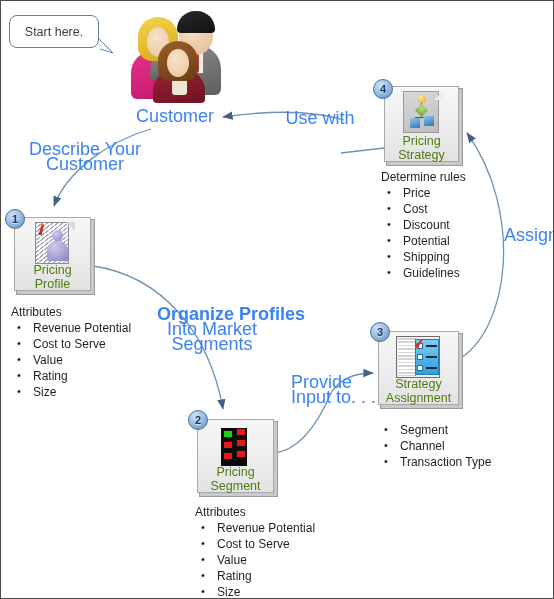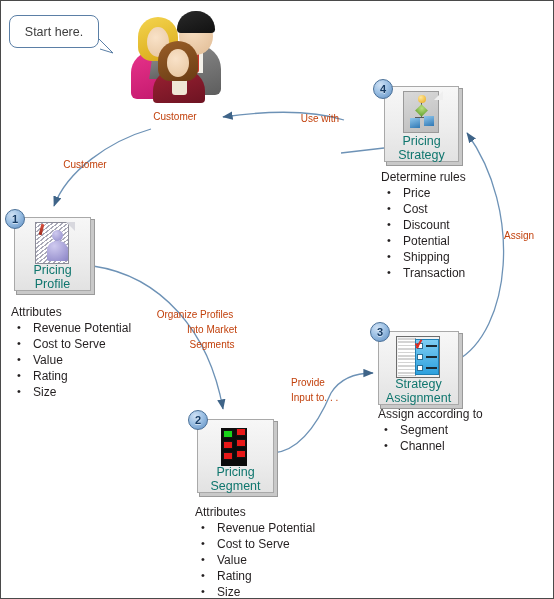--- a/index.html
+++ b/index.html
@@ -9,21 +9,21 @@
     width:554px;height:599px;
     background:#ffffff;
     border:1px solid #4a4a4a;
     box-sizing:border-box;
     overflow:hidden;
     color:#231f20;
   }
   #svg-layer{position:absolute;left:0;top:0;width:554px;height:599px;pointer-events:none;}
 
   
-  .lbl{position:absolute;font-size:10px;line-height:15px;color:#c2410c;white-space:pre;}
+  .lbl{position:absolute;font-size:18px;line-height:15px;color:#3b82f6;white-space:pre;}
   .lbl.ctr{text-align:center;}
   .attr-head{position:absolute;font-size:12px;line-height:16px;color:#231f20;}
   .attr-list{position:absolute;margin:0;padding:0;list-style:none;font-size:12px;line-height:16px;color:#231f20;}
   .attr-list li{position:relative;padding-left:22px;}
   .attr-list li:before{content:"\2022";position:absolute;left:6px;top:-1px;font-size:11px;color:#231f20;}
 
   
   #callout{position:absolute;left:8px;top:14px;width:90px;height:33px;padding-left:20px;}
   #callout .bubble{
     position:absolute;left:0;top:0;width:90px;height:33px;
@@ -43,21 +43,21 @@
     border:1px solid #a9a9a9;
     box-shadow:3px 3px 0 0 #c9c9c9, 3px 3px 0 1px #9a9a9a;
     box-sizing:border-box;
   }
   .node .inner{
     position:absolute;left:0;top:0;width:100%;height:100%;
     display:flex;flex-direction:column;align-items:center;justify-content:flex-start;
     padding-top:5px;box-sizing:border-box;
   }
   .node .cap{
-    font-size:12.5px;line-height:14px;text-align:center;color:#0f766e;
+    font-size:12.5px;line-height:14px;text-align:center;color:#4d7c0f;
     margin-top:2px;
   }
   
   .badge{
     position:absolute;width:20px;height:20px;border-radius:50%;
     background:radial-gradient(circle at 35% 28%,#cfe1f4 0%,#9cc0e4 45%,#5d8dc1 100%);
     border:1px solid #4a7098;
     color:#153a63;font-size:11px;font-weight:bold;
     display:flex;align-items:center;justify-content:center;
     box-sizing:border-box;z-index:6;
@@ -254,23 +254,24 @@
     <div class="p wb-lapel"></div>
     <div class="hd wb-hair"></div>
     <div class="hd wb-face"></div>
     <div class="p wf-body"></div>
     <div class="p wf-shirt"></div>
     <div class="hd wf-hair"></div>
     <div class="hd wf-face"></div>
   </div>
   <div class="lbl ctr" style="left:126px;top:108px;width:96px;">Customer</div>
 
+  <div class="lbl ctr" style="left:14px;top:141px;width:140px;">Describe Your</div>
   <div class="lbl ctr" style="left:14px;top:156px;width:140px;">Customer</div>
 
-  <div class="lbl ctr" style="left:131px;top:306px;width:126px;">Organize Profiles</div>
+  <div class="lbl ctr" style="left:156px;top:306px;width:126px;font-weight:bold;">Organize Profiles</div>
   <div class="lbl ctr" style="left:148px;top:336px;width:126px;">Segments</div>
   <div class="lbl ctr" style="left:148px;top:321px;width:126px;">Into Market</div>
 
   <div class="lbl" style="left:290px;top:374px;">Provide</div>
   <div class="lbl" style="left:290px;top:389px;">Input to. . .</div>
 
   <div class="lbl" style="left:503px;top:227px;">Assign</div>
 
   <div class="lbl ctr" style="left:262px;top:110px;width:114px;">Use with</div>
 
@@ -343,24 +344,24 @@
           <div class="bar b2"></div>
           <div class="bar b3"></div>
       </div>
       <div class="cap">
         <div>Strategy</div>
         <div>Assignment</div>
       </div>
     </div>
   </div>
   <div class="badge" style="left:369px;top:321px;">3</div>
-  <div class="attr-head" style="left:377px;top:405px;">Assign according to</div>
   <ul class="attr-list" style="left:377px;top:421px;">
     <li>Segment</li>
     <li>Channel</li>
+    <li>Transaction Type</li>
   </ul>
 
   <div class="node" style="left:383px;top:85px;width:75px;height:76px;">
     <div class="box"></div>
     <div class="inner">
       <div class="ic ic-strategy">
         <div class="pane"></div>
           <div class="pfold"></div>
         <div class="ln lv"></div>
           <div class="ln lv2"></div>
@@ -379,17 +380,17 @@
     </div>
   </div>
   <div class="badge" style="left:372px;top:78px;">4</div>
   <div class="attr-head" style="left:380px;top:168px;text-align:center;">Determine rules</div>
   <ul class="attr-list" style="left:380px;top:184px;">
     <li>Price</li>
     <li>Cost</li>
     <li>Discount</li>
     <li>Potential</li>
     <li>Shipping</li>
-    <li>Transaction</li>
+    <li>Guidelines</li>
   </ul>
 
 
 </div>
 
 </body></html>

